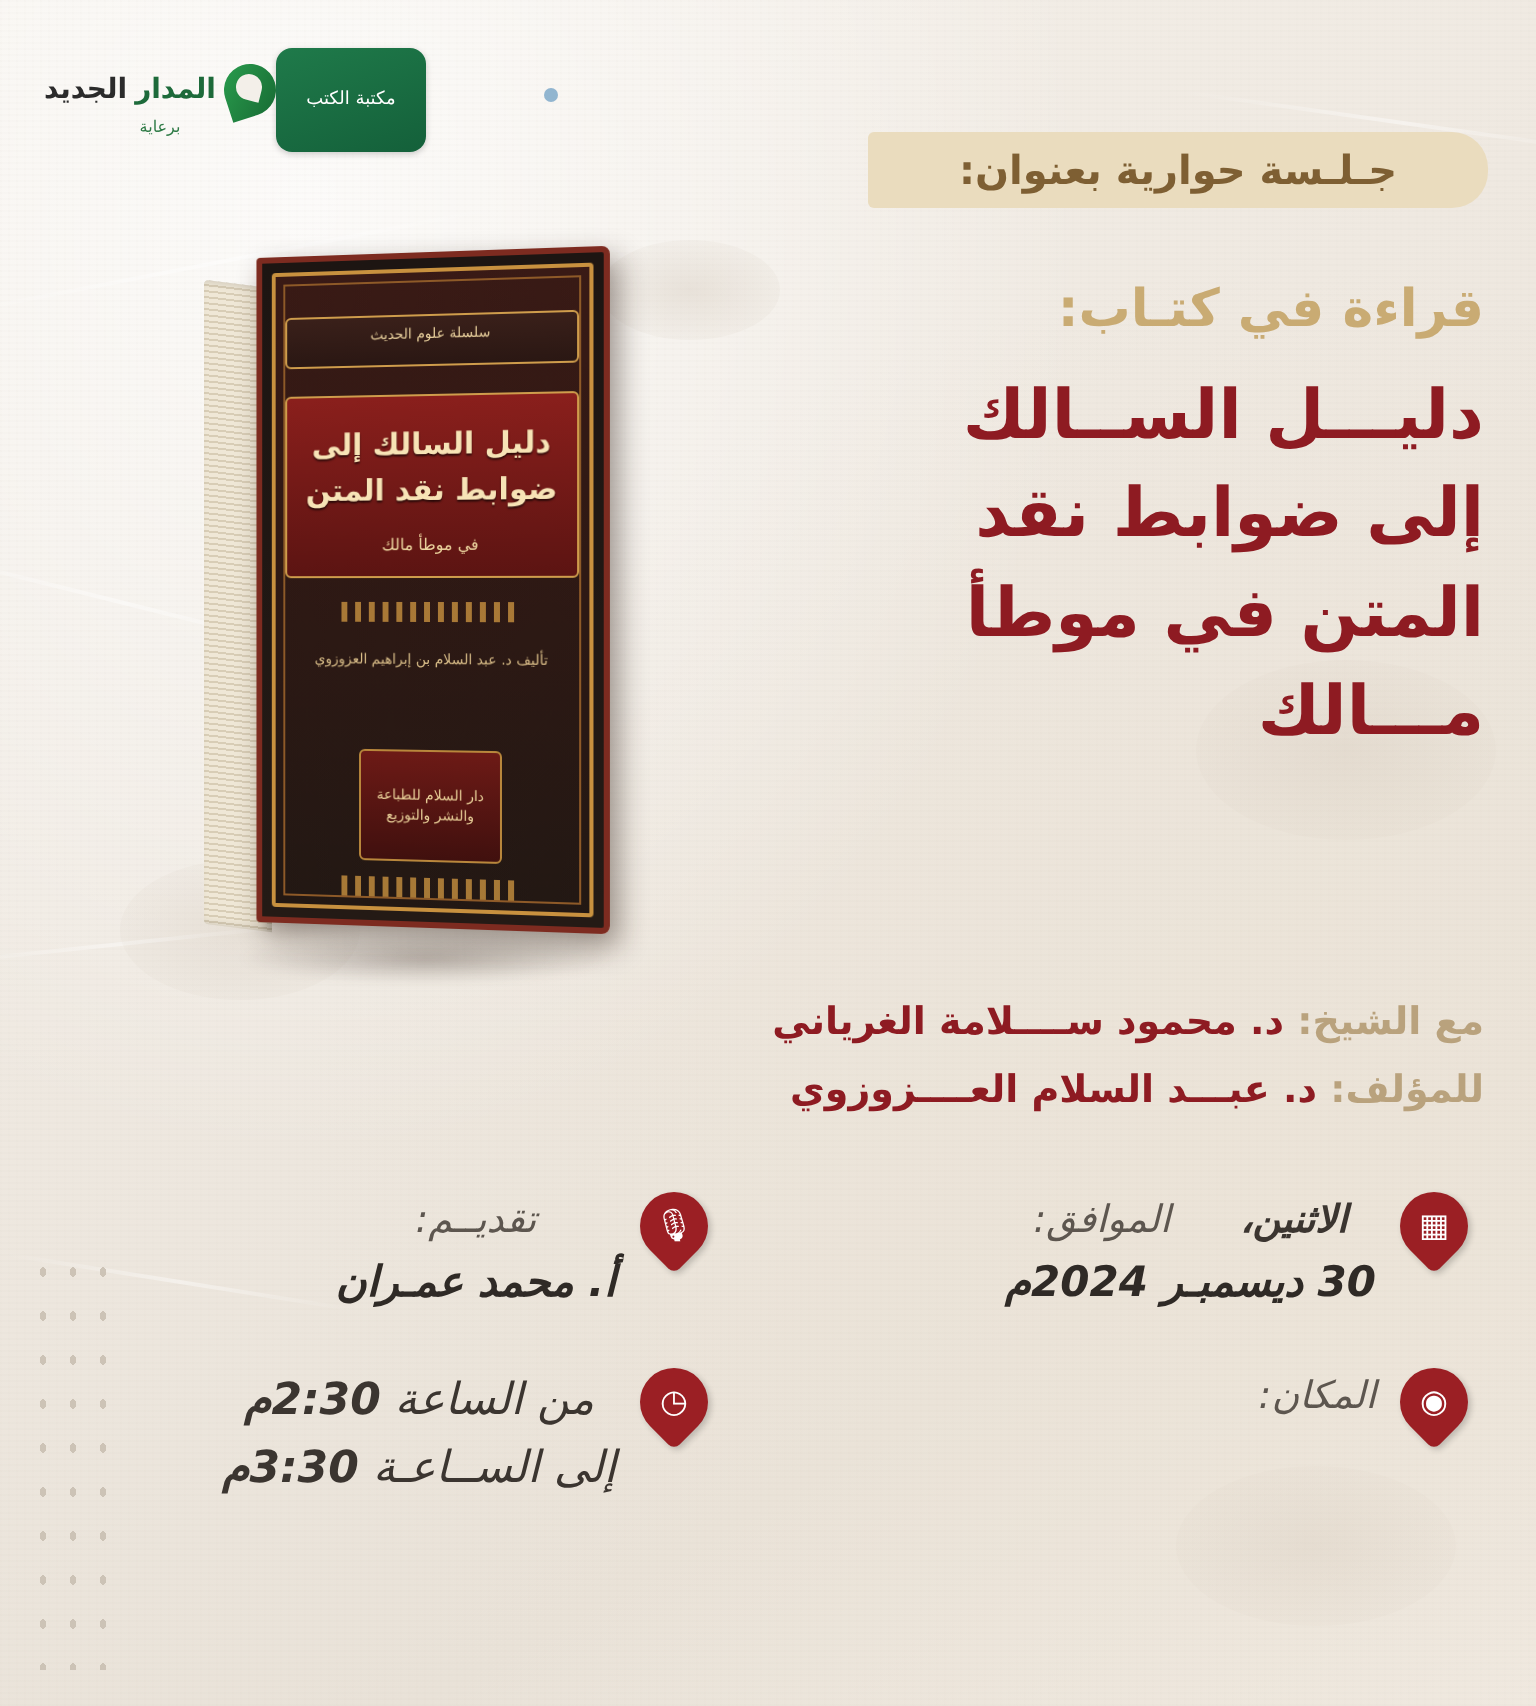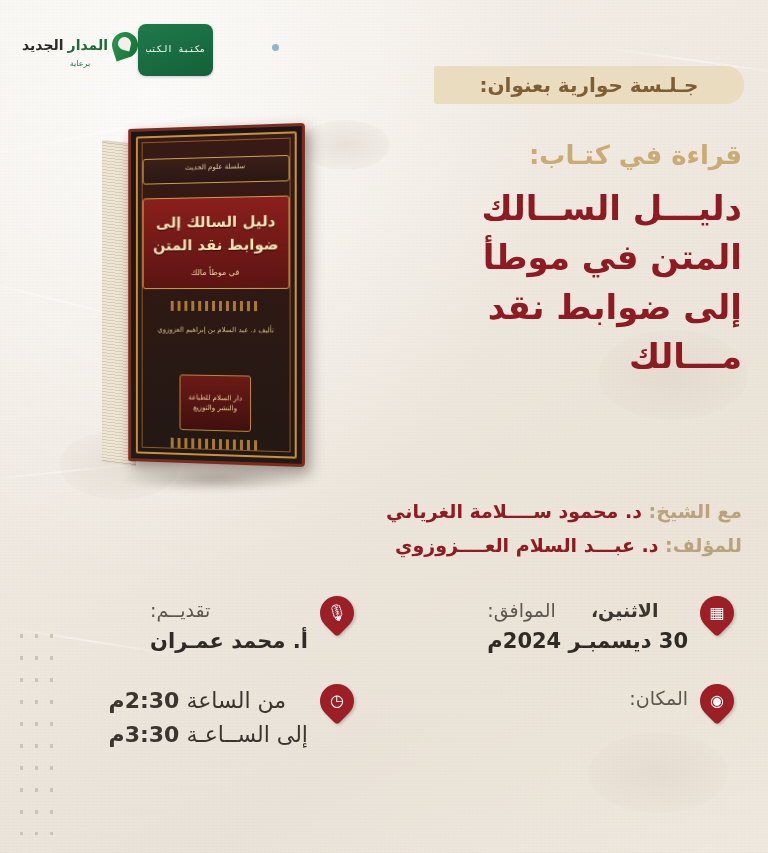--- a/index.html
+++ b/index.html
@@ -141,21 +141,20 @@
     color: #fff;
     display: flex;
     align-items: center;
     justify-content: center;
     font-size: 9px;
     text-align: left;
     line-height: 1.15;
     padding: 4px;
     direction: rtl;
     box-shadow: 0 1px 3px rgba(0,0,0,.2);
-    font-family: Liberation Mono, monospace;
   }
 
   
   .ribbon {
     position: absolute;
     top: 66px;
     right: 24px;
     width: 310px;
     height: 38px;
     background: #eadcbe;
@@ -357,22 +356,23 @@
     top: 0; left: 0;
     width: 34px; height: 34px;
     display: flex;
     align-items: center;
     justify-content: center;
     color: #fff;
     font-size: 16px;
     line-height: 1;
   }
   .info-texts {
-    text-align: left;
+    text-align: center;
     line-height: 1.55;
+    font-style: italic;
   }
   .info-texts .t1 {
     font-size: 19px;
     color: #5d564f;
   }
   .info-texts .t1 .strong { font-weight: bold; color: #3b3530; margin-left: 29px; }
   .info-texts .t2 {
     font-size: 21px;
     font-weight: bold;
     color: #2f2a26;
@@ -414,22 +414,22 @@
   </div>
 
   <div class="ribbon">
     <span>جـلـسة حوارية بعنوان:</span>
   </div>
 
   <div class="right-col">
     <div class="read-in">قراءة في كتـاب:</div>
     <div class="book-title">
       <span class="ln">دليـــل الســالك</span>
+      <span class="ln">إلى ضوابط نقد</span>
       <span class="ln">المتن في موطأ</span>
-      <span class="ln">إلى ضوابط نقد</span>
       <span class="ln last">مـــالك</span>
     </div>
   </div>
 
   <div class="authors">
     <div class="line">
       <span class="lbl">مع الشيخ:</span>
       <span>د. محمود ســــلامة الغرياني</span>
     </div>
     <div class="line">

